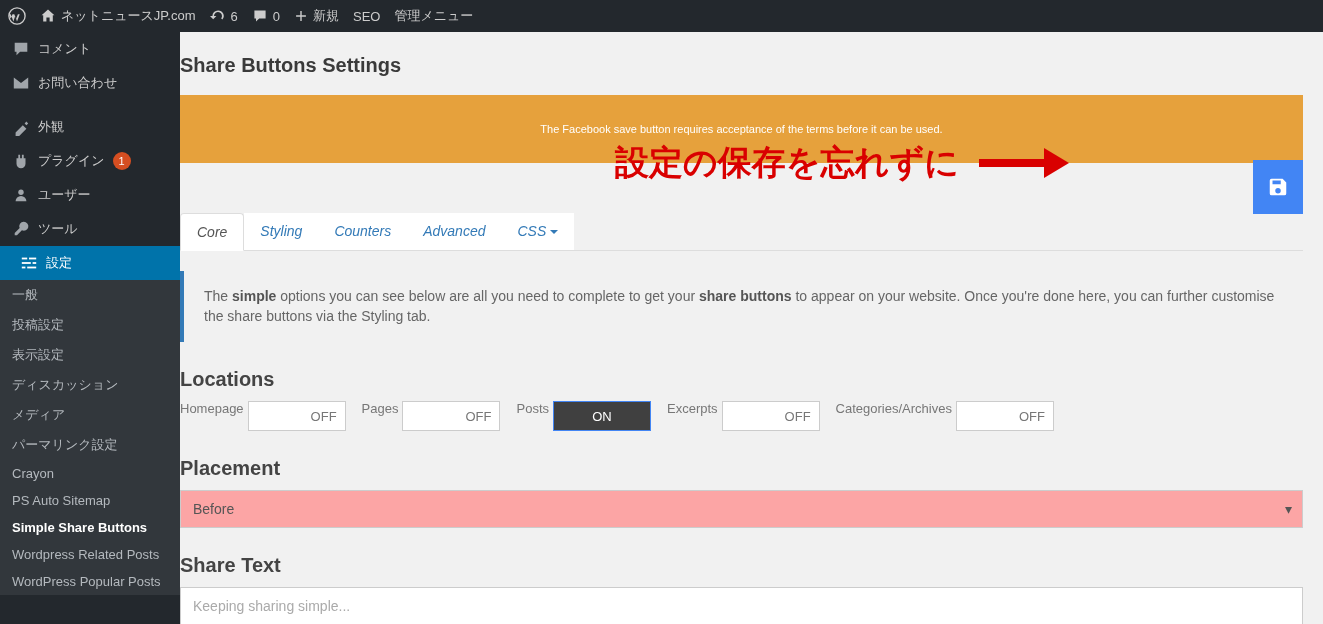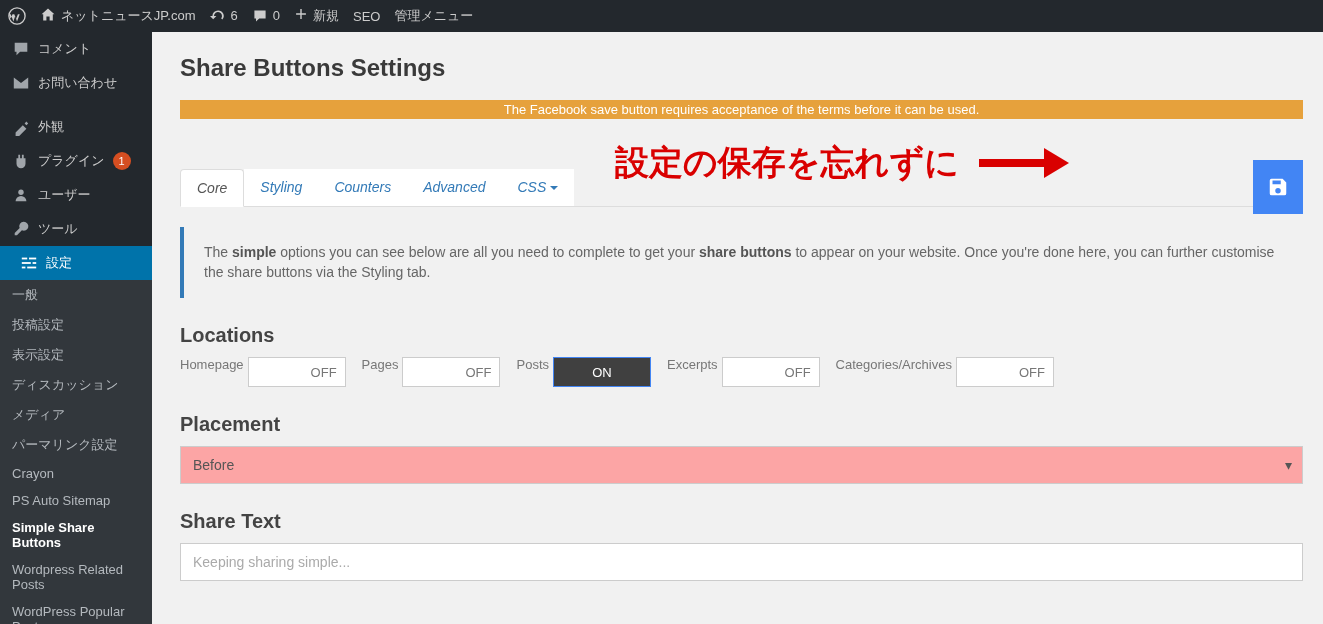--- a/index.html
+++ b/index.html
@@ -1,38 +1,38 @@
 <!DOCTYPE html>
 <html><head>
 <meta charset="utf-8">
 <style>
 * { margin: 0; padding: 0; box-sizing: border-box; }
 body { font-family: Arial, sans-serif; font-size: 13px; background: #f1f1f1; width: 1323px; height: 624px; overflow: hidden; }
 
 
 .admin-bar { background: #23282d; color: #ccc; height: 32px; display: flex; align-items: center; padding: 0 8px; gap: 14px; font-size: 13px; }
-.admin-bar .item { display: flex; gap: 5px; cursor: pointer; }
+.admin-bar .item { display: flex; align-items: center; gap: 5px; cursor: pointer; }
 .admin-bar svg { fill: #ccc; }
 
 
-.sidebar { position: absolute; top: 32px; left: 0; width: 152px; background: #23282d; color: #ccc; height: 592px; font-size: 13px; }
+.sidebar { position: absolute; top: 32px; left: 0; width: 180px; background: #23282d; color: #ccc; height: 592px; font-size: 13px; }
 .sidebar .menu-item { display: flex; align-items: center; gap: 8px; padding: 8px 12px; cursor: pointer; }
 .sidebar .menu-item.active { background: #0073aa; color: #fff; position: relative; padding-left: 20px; }
 .sidebar .menu-item.active::after { content: ''; position: absolute; right: -8px; top: 50%; transform: translateY(-50%); border: 8px solid transparent; border-right-color: #f1f1f1; }
 .sidebar .submenu { background: #32373c; }
 .sidebar .submenu .sub-item { padding: 6px 12px; cursor: pointer; color: #b4b9be; font-size: 13px; }
 .sidebar .submenu .sub-item.current { color: #fff; font-weight: bold; }
 .sidebar .badge { background: #d54e21; color: #fff; border-radius: 50%; width: 18px; height: 18px; display: inline-flex; align-items: center; justify-content: center; font-size: 11px; }
 .sidebar svg { fill: #a0a5aa; flex-shrink: 0; }
 .sidebar .menu-item.active svg { fill: #fff; }
 
 
 .main { position: absolute; top: 32px; left: 160px; right: 0; bottom: 0; padding: 10px 20px; overflow: auto; }
-.page-title { font-size: 24px; font-weight: bold; color: #3a3a3a; margin: 12px 0 18px 0; font-family: "Segoe UI", Arial, sans-serif; }
-.alert-warning { background: #e6a13c; color: #fff; text-align: center; padding: 2px; font-size: 13px; }
+.page-title { font-size: 20px; font-weight: bold; color: #3a3a3a; margin: 12px 0 18px 0; font-family: "Segoe UI", Arial, sans-serif; }
+.alert-warning { background: #e6a13c; color: #fff; text-align: center; padding: 28px; font-size: 11px; }
 
 
 .annotation { position: absolute; top: 140px; left: 615px; color: #d90000; font-size: 34px; font-weight: bold; display: flex; align-items: center; gap: 20px; z-index: 100; font-family: Liberation Serif, serif; }
 .annotation svg { fill: #d90000; }
 
 
 .tabs { display: flex; border-bottom: 1px solid #ddd; margin-top: 50px; }
 .tab { padding: 10px 16px; color: #337ab7; cursor: pointer; font-size: 14px; background: #fff; font-style: italic; }
 .tab.active { border: 1px solid #ddd; border-bottom-color: #fff; border-radius: 4px 4px 0 0; color: #555; margin-bottom: -1px; }
 .tab .caret { display: inline-block; width: 0; height: 0; margin-left: 4px; vertical-align: middle; border-top: 4px solid; border-right: 4px solid transparent; border-left: 4px solid transparent; }

